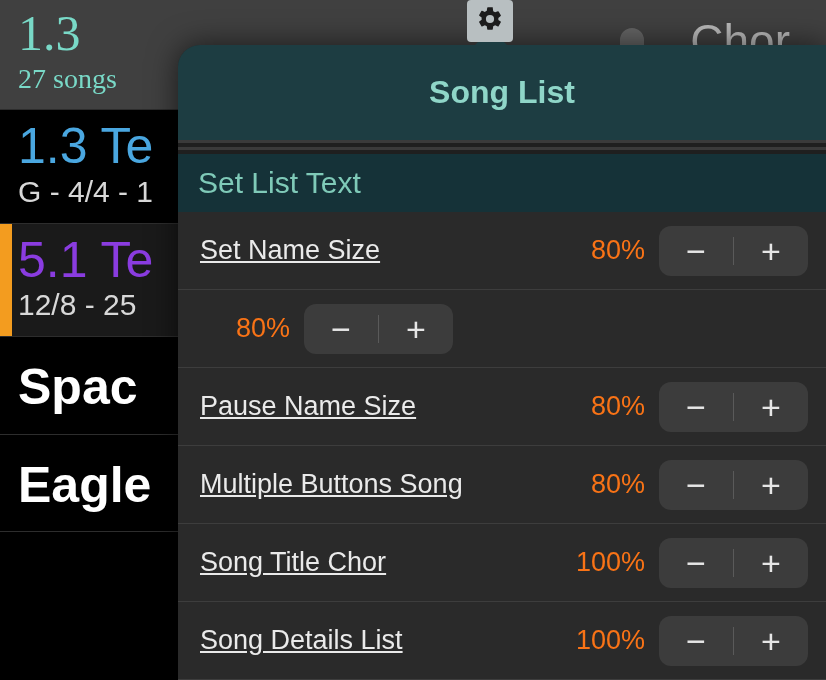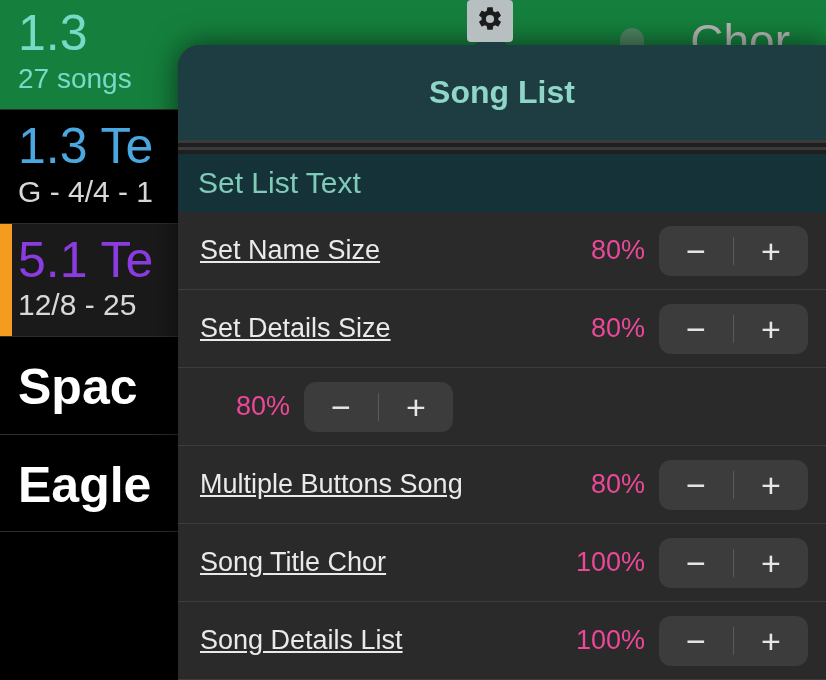--- a/index.html
+++ b/index.html
@@ -13,22 +13,23 @@
     position: relative;
   }
 
   
   .bg {
     position: absolute;
     inset: 0;
     background: #000;
   }
   .bg-header {
-    background: #15803d;
+    background: #404040;
     padding: 6px 18px 14px 18px;
+    font-family: Liberation Serif, serif;
   }
   .bg-header .set-num {
     color: #79d9c7;
     font-size: 50px;
     font-weight: 400;
     line-height: 1.1;
   }
   .bg-header .set-sub {
     color: #79d9c7;
     font-size: 28px;
@@ -162,21 +163,21 @@
     gap:14px;
   }
   .row .label{
     flex:1;
     color:#eaeaea;
     font-size:27px;
     white-space:nowrap;
     text-decoration:underline;
   }
   .row .value{
-    color:#ec4899;
+    color:#f97316;
     font-size:27px;
     width:90px;
     text-align:right;
   }
   .stepper{
     display:flex;
     align-items:center;
     background:#3c3c3c;
     border-radius:12px;
     height:50px;
@@ -258,30 +259,30 @@
       <div class="label">Set Name Size</div>
       <div class="value">80%</div>
       <div class="stepper">
         <button>−</button>
         <div class="sep"></div>
         <button>+</button>
       </div>
     </div>
 
     <div class="row">
-      <div class="label">Set Details Size</div>
       <div class="value">80%</div>
       <div class="stepper">
         <button>−</button>
         <div class="sep"></div>
         <button>+</button>
       </div>
     </div>
 
     <div class="row">
+      <div class="label">Pause Name Size</div>
       <div class="value">80%</div>
       <div class="stepper">
         <button>−</button>
         <div class="sep"></div>
         <button>+</button>
       </div>
     </div>
 
     <div class="row">
       <div class="label">Multiple Buttons Song</div>

